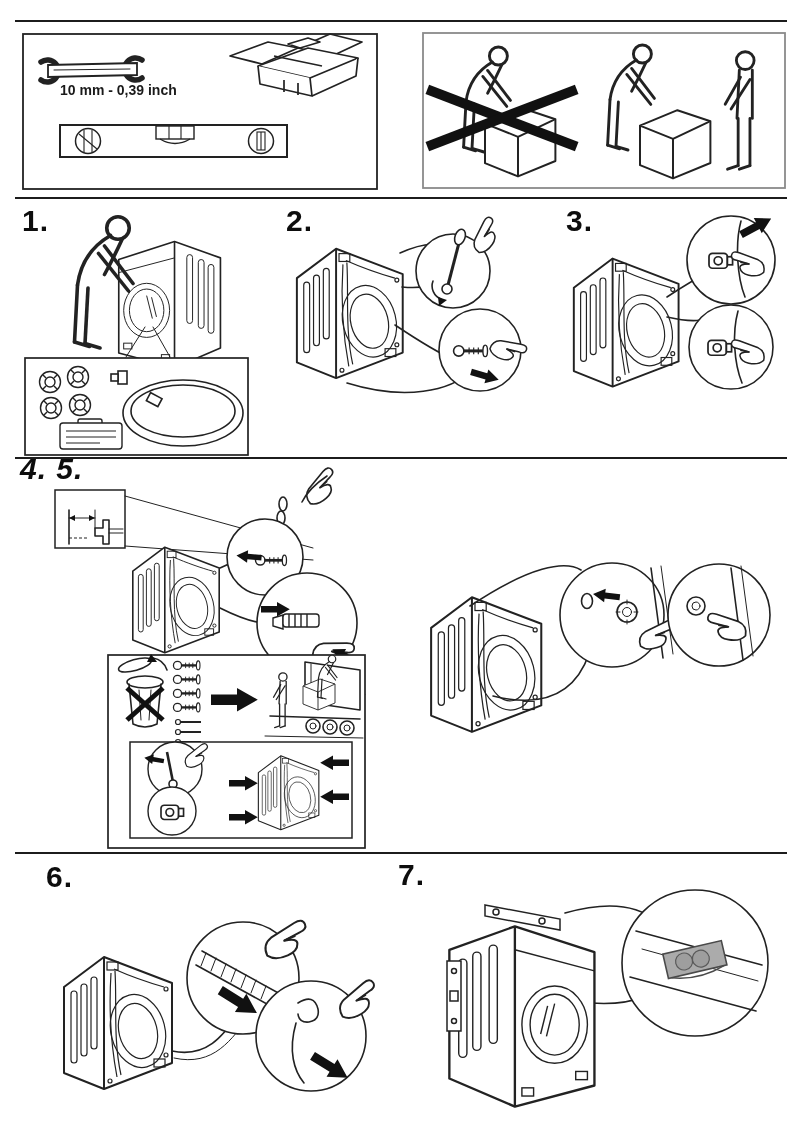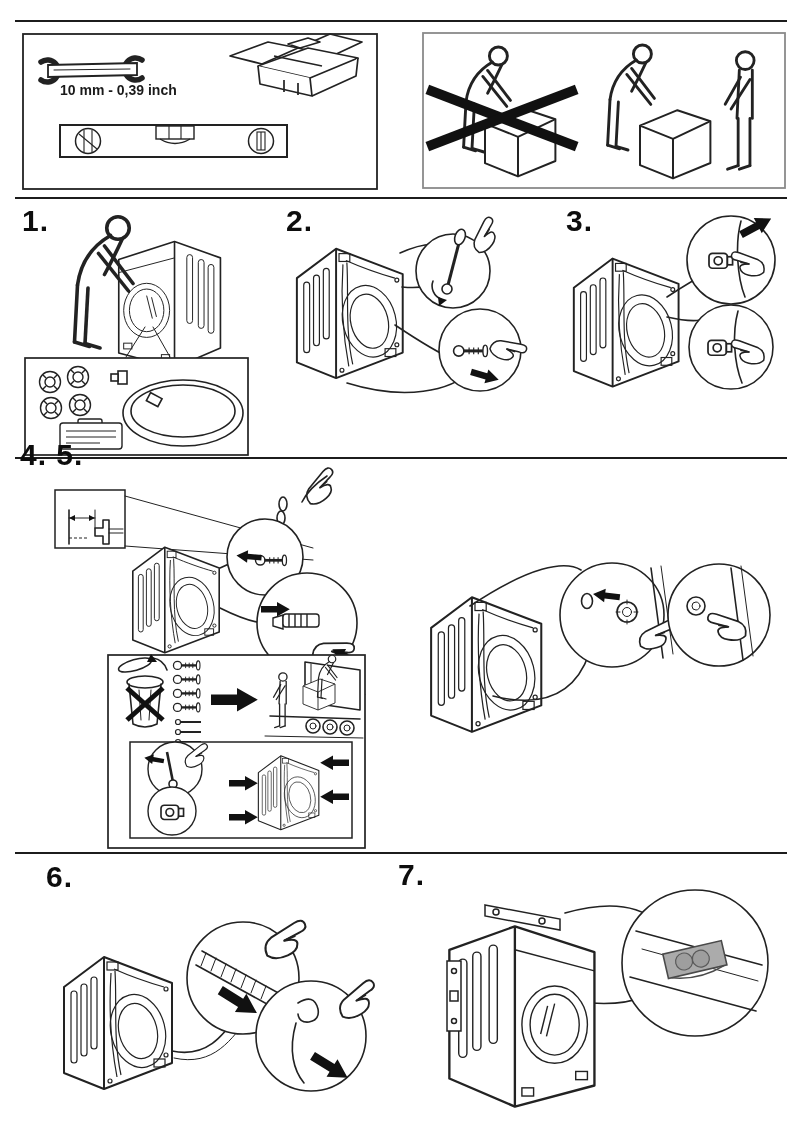--- a/index.html
+++ b/index.html
@@ -270,21 +270,21 @@
     <g>
       <circle cx="176" cy="142" r="42" fill="#fff" stroke="#222" stroke-width="1.6"></circle>
       <path d="M183,106 C177,128 179,158 187,178" class="ln"></path>
       <use href="#cap-icon" transform="translate(153,133) scale(1.15)"></use>
       <use href="#mitten" transform="translate(214,140) scale(-1,1) rotate(-12)"></use>
     </g>
   </svg>
 
   <div class="rule" style="left:15px;top:457px;width:772px;"></div>
 
-  <span class="step-num" style="left:20px;top:438px;">4. 5.</span>
+  <span class="step-num" style="left:20px;top:452px;font-style:italic;">4. 5.</span>
   <span class="measure-small" style="left:62px;top:493px;">2 cm - 0,7 inch</span>
   <svg style="left:15px;top:458px;" width="780" height="392" viewBox="0 0 780 392">
 
     <g>
       <rect x="40" y="32" width="70" height="58" fill="#fff" stroke="#222" stroke-width="1.5"></rect>
       <line x1="54" y1="52" x2="54" y2="86" class="ln"></line>
       <line x1="54" y1="60" x2="80" y2="60" class="thin"></line>
       <polygon class="blk" points="54,60 60,57 60,63"></polygon>
       <polygon class="blk" points="80,60 74,57 74,63"></polygon>
       <line x1="80" y1="52" x2="80" y2="70" class="thin"></line>

